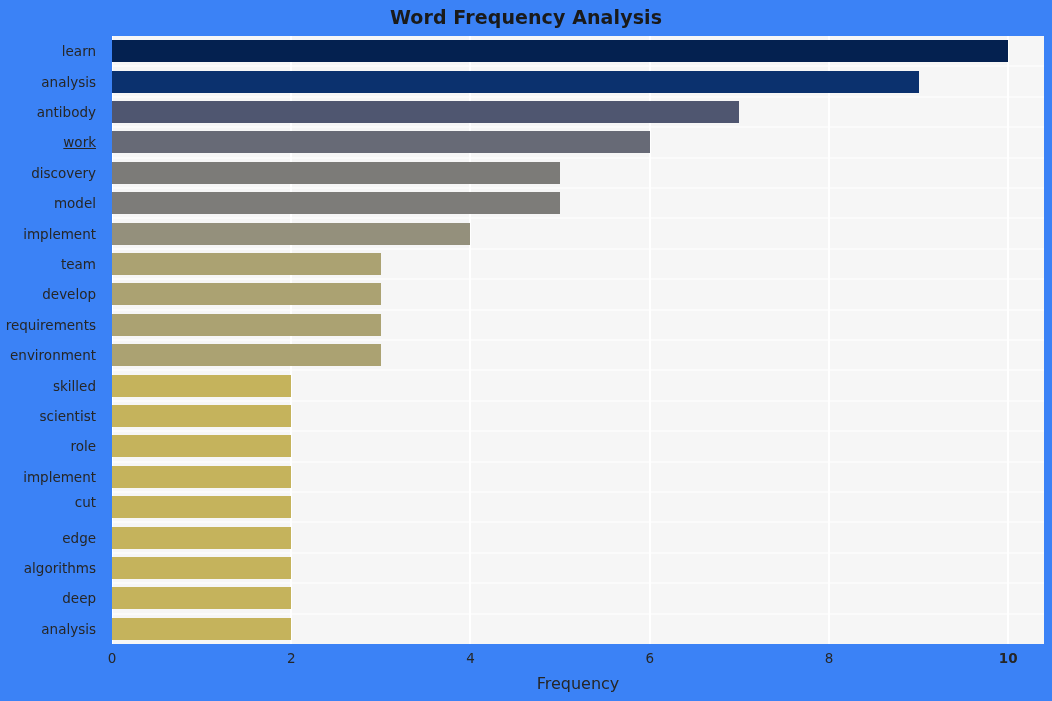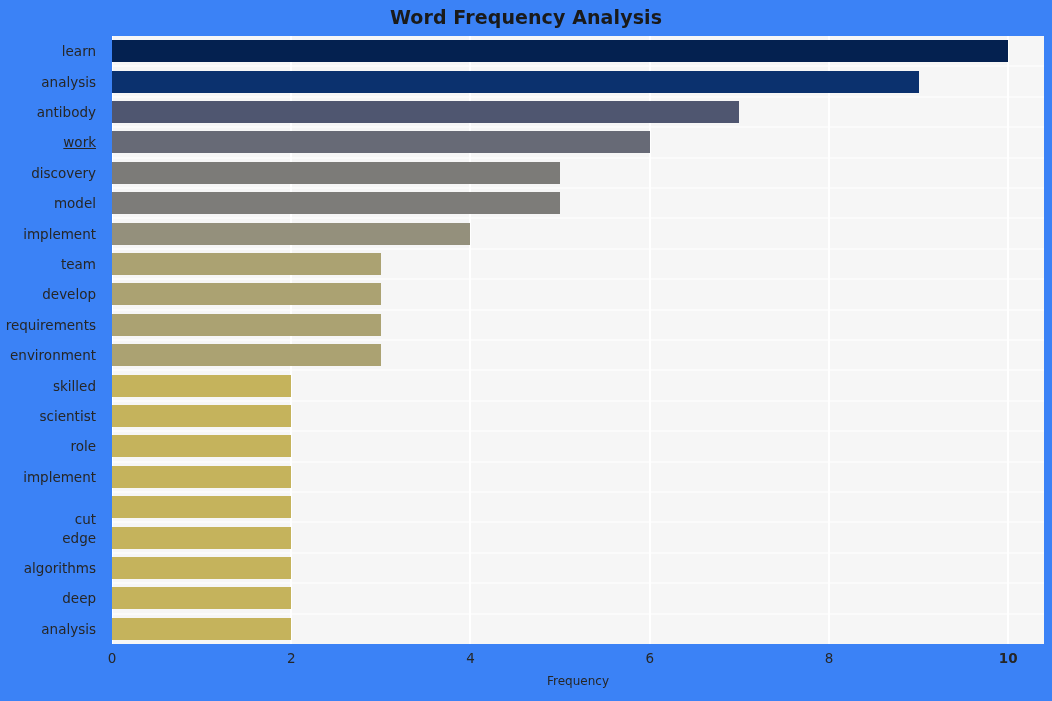--- a/index.html
+++ b/index.html
@@ -81,21 +81,21 @@
     transform: translateX(-50%);
     font-size: 13.5px;
     color: #262626;
   }
   .xaxis-title {
     position: absolute;
     top: 674px;
     left: 112px;
     width: 932px;
     text-align: center;
-    font-size: 12px;
+    font-size: 16px;
     color: #262626;
   }
 </style>
 </head>
 <body>
 
 <div class="figure">
 
   <div class="chart-title">Word Frequency Analysis</div>
 
@@ -156,21 +156,21 @@
       <div class="ylabel-text" style="top: 203.2px;">model</div>
       <div class="ylabel-text" style="top: 233.6px;">implement</div>
       <div class="ylabel-text" style="top: 264px;">team</div>
       <div class="ylabel-text" style="top: 294.4px;">develop</div>
       <div class="ylabel-text" style="top: 324.8px;">requirements</div>
       <div class="ylabel-text" style="top: 355.2px;">environment</div>
       <div class="ylabel-text" style="top: 385.6px;">skilled</div>
       <div class="ylabel-text" style="top: 416px;">scientist</div>
       <div class="ylabel-text" style="top: 446.4px;">role</div>
       <div class="ylabel-text" style="top: 476.8px;">implement</div>
-      <div class="ylabel-text" style="top: 519px;">cut</div>
+      <div class="ylabel-text" style="top: 502px;">cut</div>
       <div class="ylabel-text" style="top: 537.6px;">edge</div>
       <div class="ylabel-text" style="top: 568px;">algorithms</div>
       <div class="ylabel-text" style="top: 598.4px;">deep</div>
       <div class="ylabel-text" style="top: 628.8px; text-align: right;">analysis</div>
     </div>
 
   <div id="xticks">
       <div class="xticklabel" style="left: 112px;">0</div>
       <div class="xticklabel" style="left: 291.231px;">2</div>
       <div class="xticklabel" style="left: 470.462px;">4</div>

